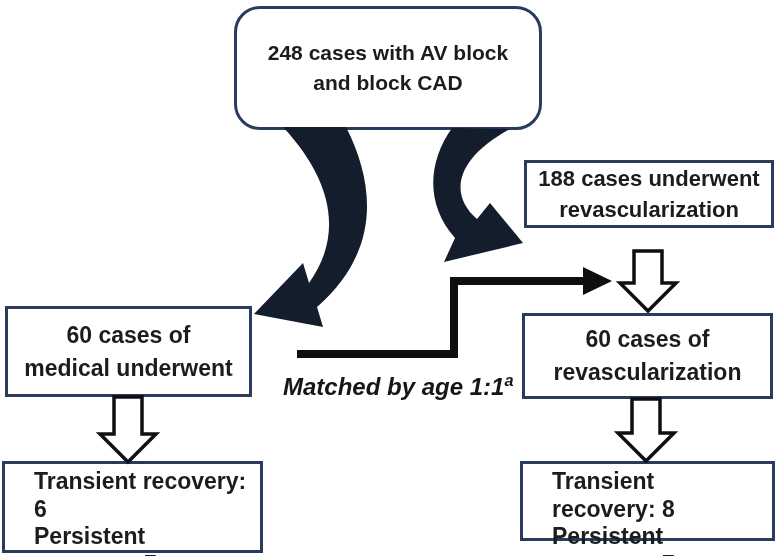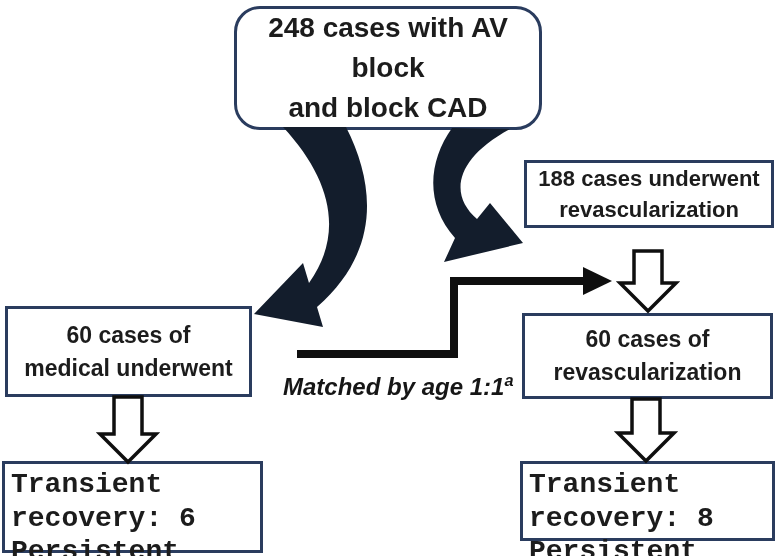--- a/index.html
+++ b/index.html
@@ -7,27 +7,27 @@
     position:relative;width:778px;height:556px;background:#ffffff;
     font-family:"Liberation Sans",sans-serif;overflow:hidden;
   }
   .node{
     position:absolute;background:#ffffff;border:3px solid #2a3c5e;
     color:#1c1c1c;font-weight:700;box-sizing:border-box;
     display:flex;flex-direction:column;align-items:center;justify-content:center;
     text-align:center;z-index:1;
   }
   .node .ln{display:block;line-height:1.42;}
-  .node-total{left:234px;top:6px;width:308px;height:124px;border-radius:26px;font-size:28px;}
+  .node-total{left:234px;top:6px;width:308px;height:124px;border-radius:26px;font-size:21px;}
   .node-underwent{left:524px;top:160px;width:250px;height:68px;font-size:22px;}
   .node-medical{left:5px;top:306px;width:247px;height:91px;font-size:23px;}
   .node-revasc{left:522px;top:313px;width:251px;height:86px;font-size:23px;}
   .node-outcome{
     align-items:flex-start;text-align:left;justify-content:space-evenly;
-    padding:4px 8px 4px 6px;font-size:28px;font-family:Liberation Mono, monospace;
+    padding:4px 8px 4px 29px;font-size:23px;
   }
   .node-outcome .ln{line-height:1.2;}
   .node-outcome-left{left:2px;top:461px;width:261px;height:92px;}
   .node-outcome-right{left:520px;top:461px;width:255px;height:80px;}
   .matched-label{
     position:absolute;left:283px;top:371px;width:232px;z-index:1;
     font-style:italic;font-weight:700;font-size:24px;color:#161616;
     text-align:left;white-space:nowrap;
   }
   .matched-label sup{font-size:0.68em;}

